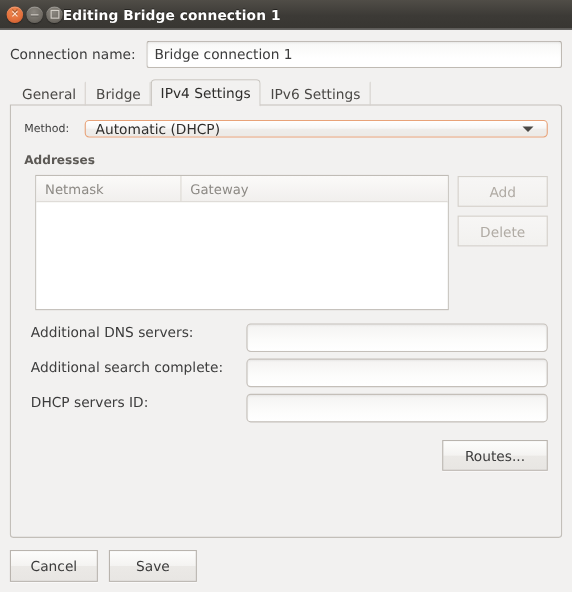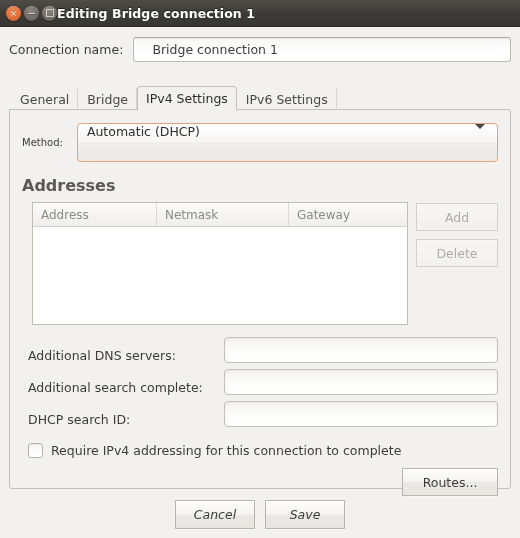--- a/index.html
+++ b/index.html
@@ -80,37 +80,37 @@
     box-sizing: border-box;
     height: 511px;
     display: flex;
     flex-direction: column;
   }
 
   
   .conn-row {
     display: flex;
     align-items: center;
-    margin-bottom: 23px;
+    margin-bottom: 9px;
   }
   .conn-label {
     font-size: 12.5px;
     color: #3c3c3c;
     margin-right: 10px;
     white-space: nowrap;
   }
   .text-input {
     flex: 1;
     height: 25px;
     box-sizing: border-box;
     border: 1px solid #bfbab3;
     border-top-color: #b0aaa3;
     border-radius: 3px;
     background: linear-gradient(to bottom, #f7f7f6 0%, #ffffff 65%, #ffffff 100%);
-    padding: 0 18px;
+    padding: 0 6px;
     font-family: "DejaVu Sans", sans-serif;
     font-size: 12.5px;
     color: #3c3c3c;
     box-shadow: inset 0 1px 2px rgba(0,0,0,0.07);
     outline: none;
     display: flex;
     align-items: center;
   }
 
   
@@ -179,47 +179,47 @@
     align-items: center;
     margin-bottom: 14px;
   }
   .method-label {
     font-size: 10px;
     margin-right: 14px;
     white-space: nowrap;
   }
   .combo {
     flex: 1;
-    height: 39px;
+    height: 16px;
     box-sizing: border-box;
     border: 1px solid #e8a278;
     border-radius: 4px;
     background: linear-gradient(to bottom, #ffffff 0%, #f7f6f5 48%, #efedeb 52%, #eceae7 100%);
     display: flex;
-    align-items: flex-start;
+    align-items: center;
     padding: 0 4px 0 9px;
     font-size: 12.5px;
     color: #2e2d2b;
     box-shadow: inset 0 1px 0 rgba(255,255,255,0.9);
   }
   .combo .combo-value {
     flex: 1;
   }
   .combo .arrow {
     width: 0;
     height: 0;
     border-left: 5px solid transparent;
     border-right: 5px solid transparent;
     border-top: 5px solid #4a4845;
     margin-right: 8px;
   }
 
   
   .section-title {
-    font-size: 16px;
+    font-size: 11px;
     font-weight: bold;
     color: #5c5955;
     margin-bottom: 7px;
   }
   .addr-area {
     display: flex;
     align-items: flex-start;
     margin-left: 10px;
   }
   .addr-table {
@@ -283,21 +283,21 @@
     box-shadow: none;
   }
 
   
   .fields {
     margin-top: 12px;
     margin-left: 6px;
   }
   .field-row {
     display: flex;
-    align-items: flex-end;
+    align-items: flex-start;
     margin-bottom: 6px;
   }
   .field-label {
     width: 196px;
     font-size: 12.5px;
     color: #3c3c3c;
   }
   .field-input {
     flex: 1;
     height: 26px;
@@ -337,24 +337,23 @@
   .routes-row {
     display: flex;
     justify-content: flex-end;
     margin-top: 10px;
   }
   .btn.routes { min-width: 96px; }
 
   
   .actions {
     display: flex;
-    justify-content: center;
+    justify-content: flex-start;
     gap: 10px;
     padding-top: 11px;
-    font-style: italic;
   }
   .btn.action { min-width: 80px; height: 29px; }
 </style>
 </head>
 <body>
 
 <div class="titlebar">
   <div class="winbtns">
     <div class="winbtn close">
         <span>×</span>
@@ -392,21 +391,20 @@
           <span class="combo-value">Automatic (DHCP)</span>
           <span class="arrow"></span>
         </div>
       </div>
 
       <div class="section-title">Addresses</div>
 
       <div class="addr-area">
         <div class="addr-table">
           <div class="addr-head">
-            <div class="th col-address">Address</div>
             <div class="th col-netmask">Netmask</div>
             <div class="th col-gateway">Gateway</div>
           </div>
           <div class="addr-body"></div>
         </div>
         <div class="addr-buttons">
           <div class="btn disabled">Add</div>
           <div class="btn disabled">Delete</div>
         </div>
       </div>
@@ -414,29 +412,25 @@
       <div class="fields">
         <div class="field-row">
           <div class="field-label">Additional DNS servers:</div>
           <div class="field-input" title=""></div>
         </div>
         <div class="field-row">
           <div class="field-label">Additional search complete:</div>
           <div class="field-input" title=""></div>
         </div>
         <div class="field-row">
-          <div class="field-label">DHCP search ID:</div>
+          <div class="field-label">DHCP servers ID:</div>
           <div class="field-input" title=""></div>
         </div>
       </div>
 
-      <div class="check-row">
-        <span class="checkbox"></span>
-        <span class="check-label">Require IPv4 addressing for this connection to complete</span>
-      </div>
 
       <div class="routes-row">
         <div class="btn routes">Routes...</div>
       </div>
 
     </div>
   </div>
 
   <div class="actions">
     <div class="btn action">Cancel</div>

